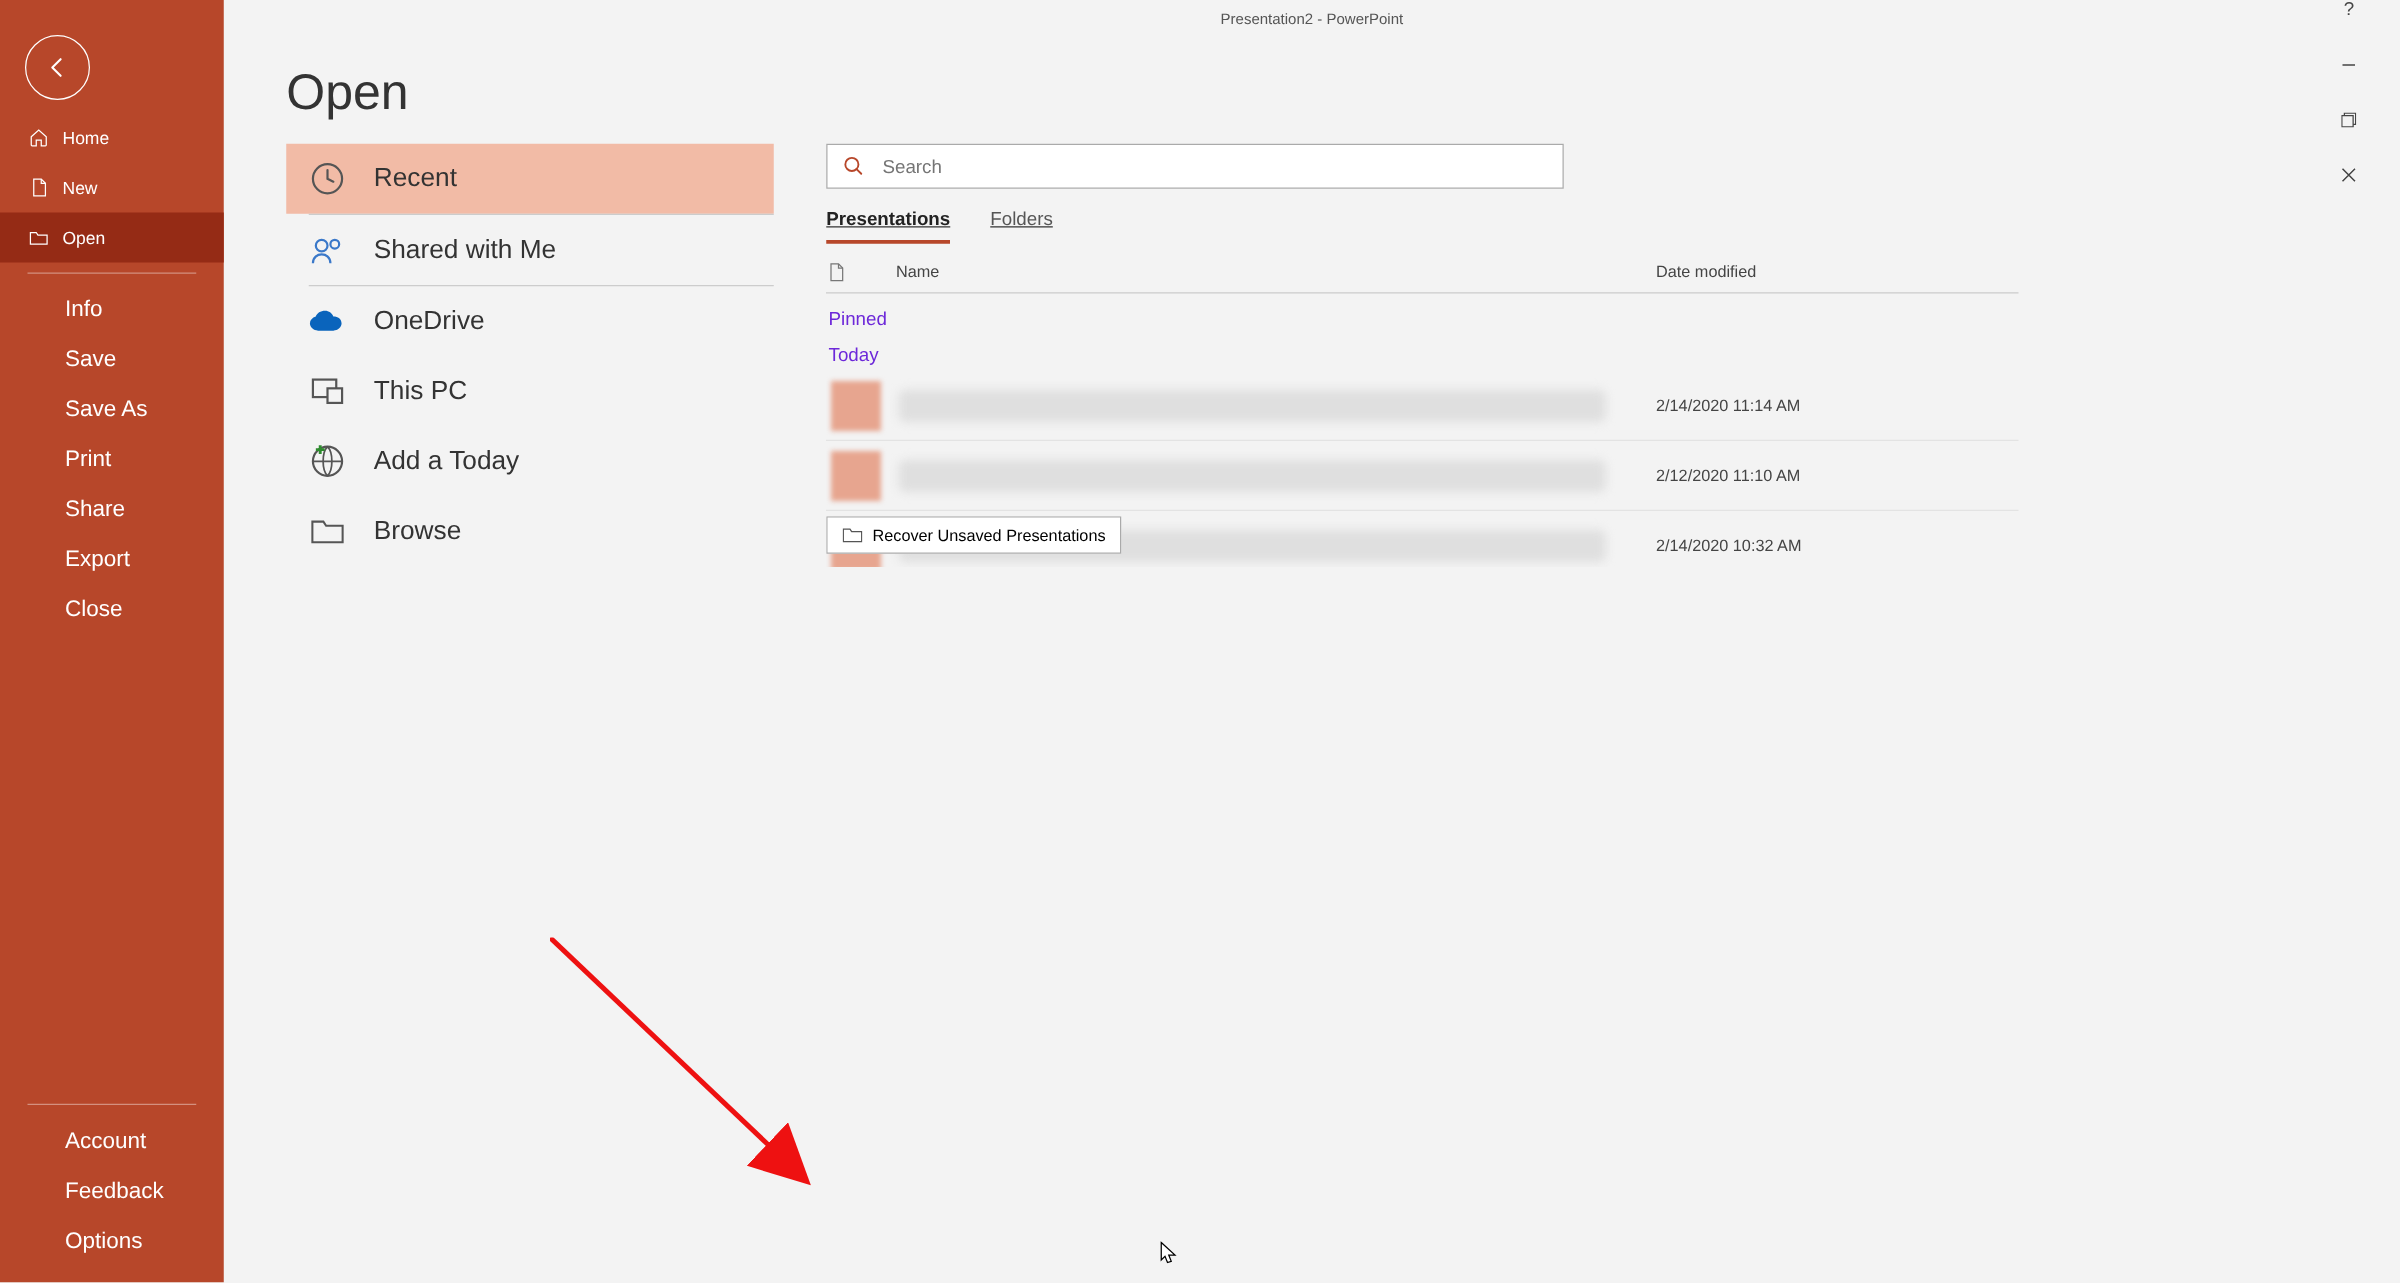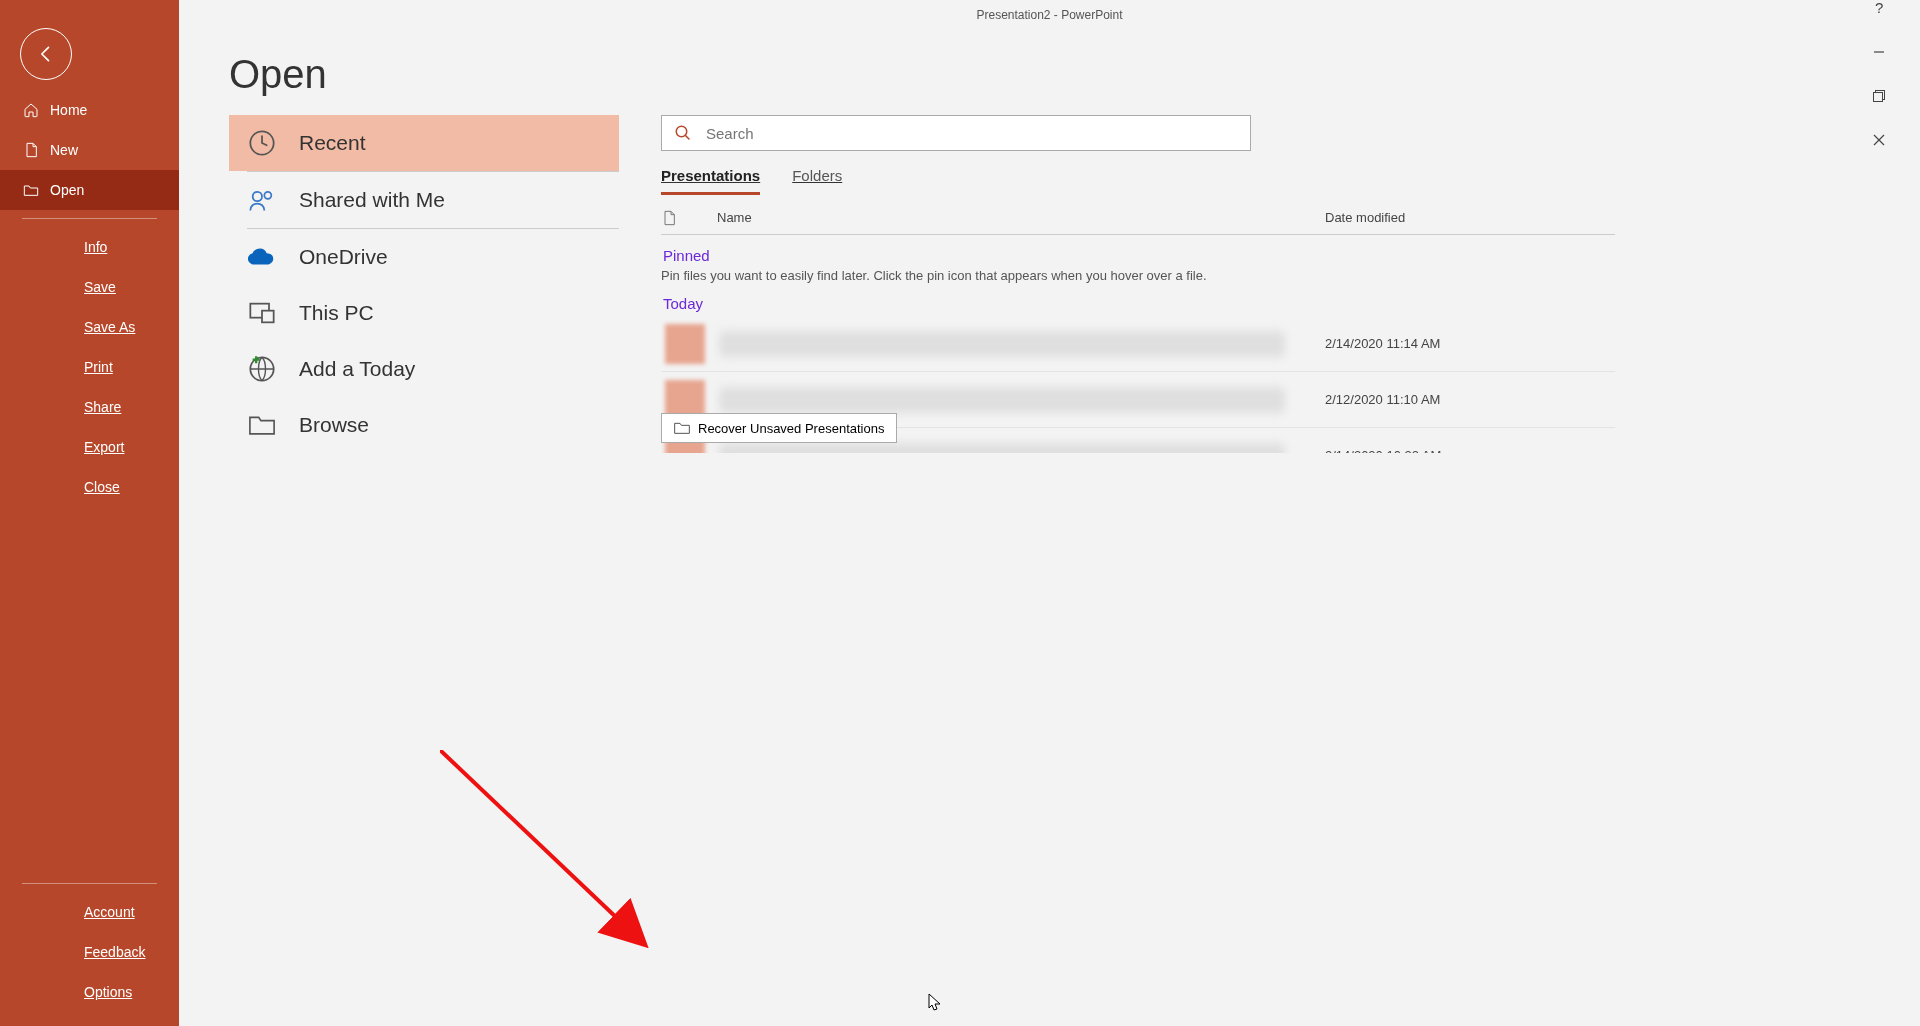--- a/index.html
+++ b/index.html
@@ -6,21 +6,21 @@
 html, body { width: 1920px; height: 1026px; overflow: hidden; }
 body { display: flex; background: #f3f3f3; color: #333; }
 
 
 .sidebar { width: 179px; height: 100%; background: #b7472a; color: #fff; display: flex; flex-direction: column; padding-top: 28px; }
 .back-btn { width: 52px; height: 52px; margin-left: 20px; margin-bottom: 10px; display: flex; align-items: center; justify-content: center; border: 1.5px solid #fff; border-radius: 50%; cursor: pointer; }
 .side-item { display: flex; align-items: center; height: 40px; padding-left: 22px; font-size: 14px; cursor: pointer; }
 .side-item.selected { background: #952b15; }
 .side-item .ico { width: 18px; height: 18px; margin-right: 10px; display: inline-flex; align-items: center; justify-content: center; }
 .side-sep { height: 1px; margin: 8px 22px; background: rgba(255,255,255,.4); }
-.side-sub { padding-left: 84px; height: 40px; display: flex; align-items: center; font-size: 14px; cursor: pointer; text-decoration: underline; }
+.side-sub { padding-left: 52px; height: 40px; display: flex; align-items: center; font-size: 18px; cursor: pointer; }
 .sidebar-spacer { flex: 1; }
 
 
 .main { flex: 1; display: flex; flex-direction: column; height: 100%; }
 .titlebar { height: 30px; display: flex; align-items: center; font-size: 12px; color: #555; position: relative; }
 .titlebar .title-center { position: absolute; left: 0; right: 0; text-align: center; }
 .title-right { position: absolute; right: 10px; display: flex; align-items: flex-start; gap: 14px; flex-direction: column; }
 .title-right .tbtn { width: 30px; height: 30px; display: inline-flex; align-items: center; justify-content: center; cursor: pointer; font-size: 16px; color: #444; }
 .signin { font-size: 13px; cursor: pointer; margin-right: 6px; }
 
@@ -254,21 +254,20 @@
                   <svg width="16" height="18" viewBox="0 0 24 24">
                       <path d="M6 2h9l5 5v15H6z" fill="none" stroke="#777" stroke-width="1.5"></path>
                       <path d="M15 2v5h5" fill="none" stroke="#777" stroke-width="1.5"></path>
                     </svg>
                 </div>
                 <div class="ch-name">Name</div>
                 <div class="ch-date">Date modified</div>
               </div>
 
               <div class="section-title">Pinned</div>
-              <div class="section-hint">Pin files you want to easily find later. Click the pin icon that appears when you hover over a file.</div>
 
               <div class="section-title">Today</div>
               <div class="file-row">
                   <div class="fthumb"></div>
                   <div class="fname"></div>
                   <div class="fdate">2/14/2020 11:14 AM</div>
                 </div>
               <div class="file-row">
                   <div class="fthumb"></div>
                   <div class="fname"></div>

